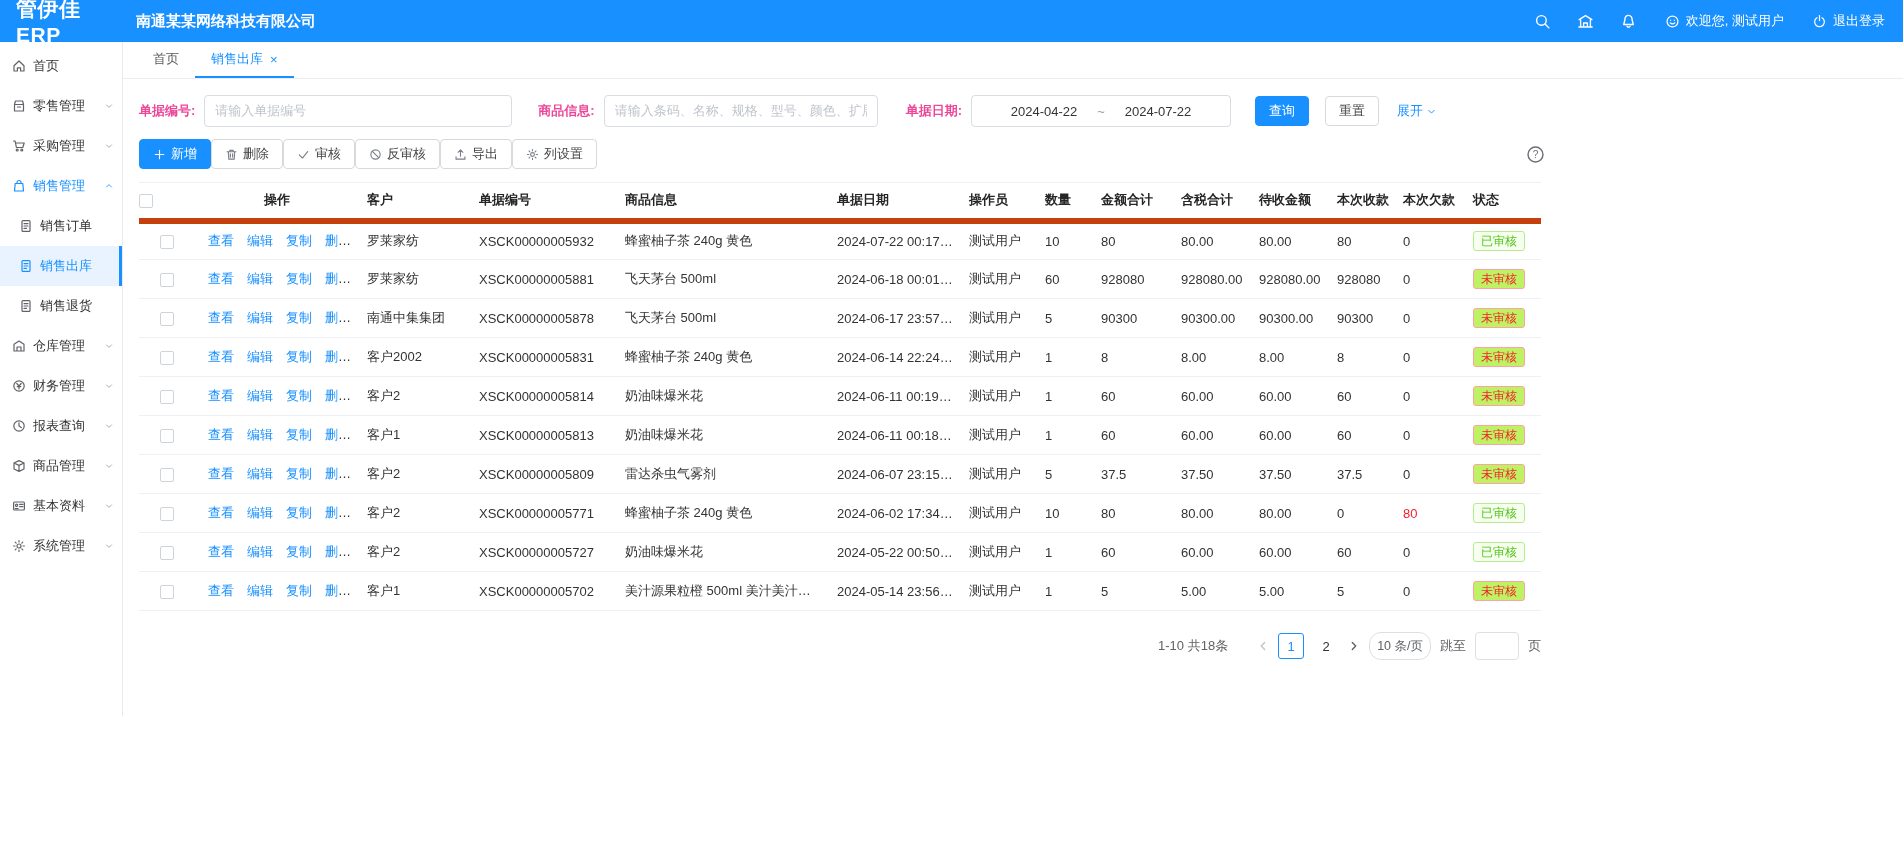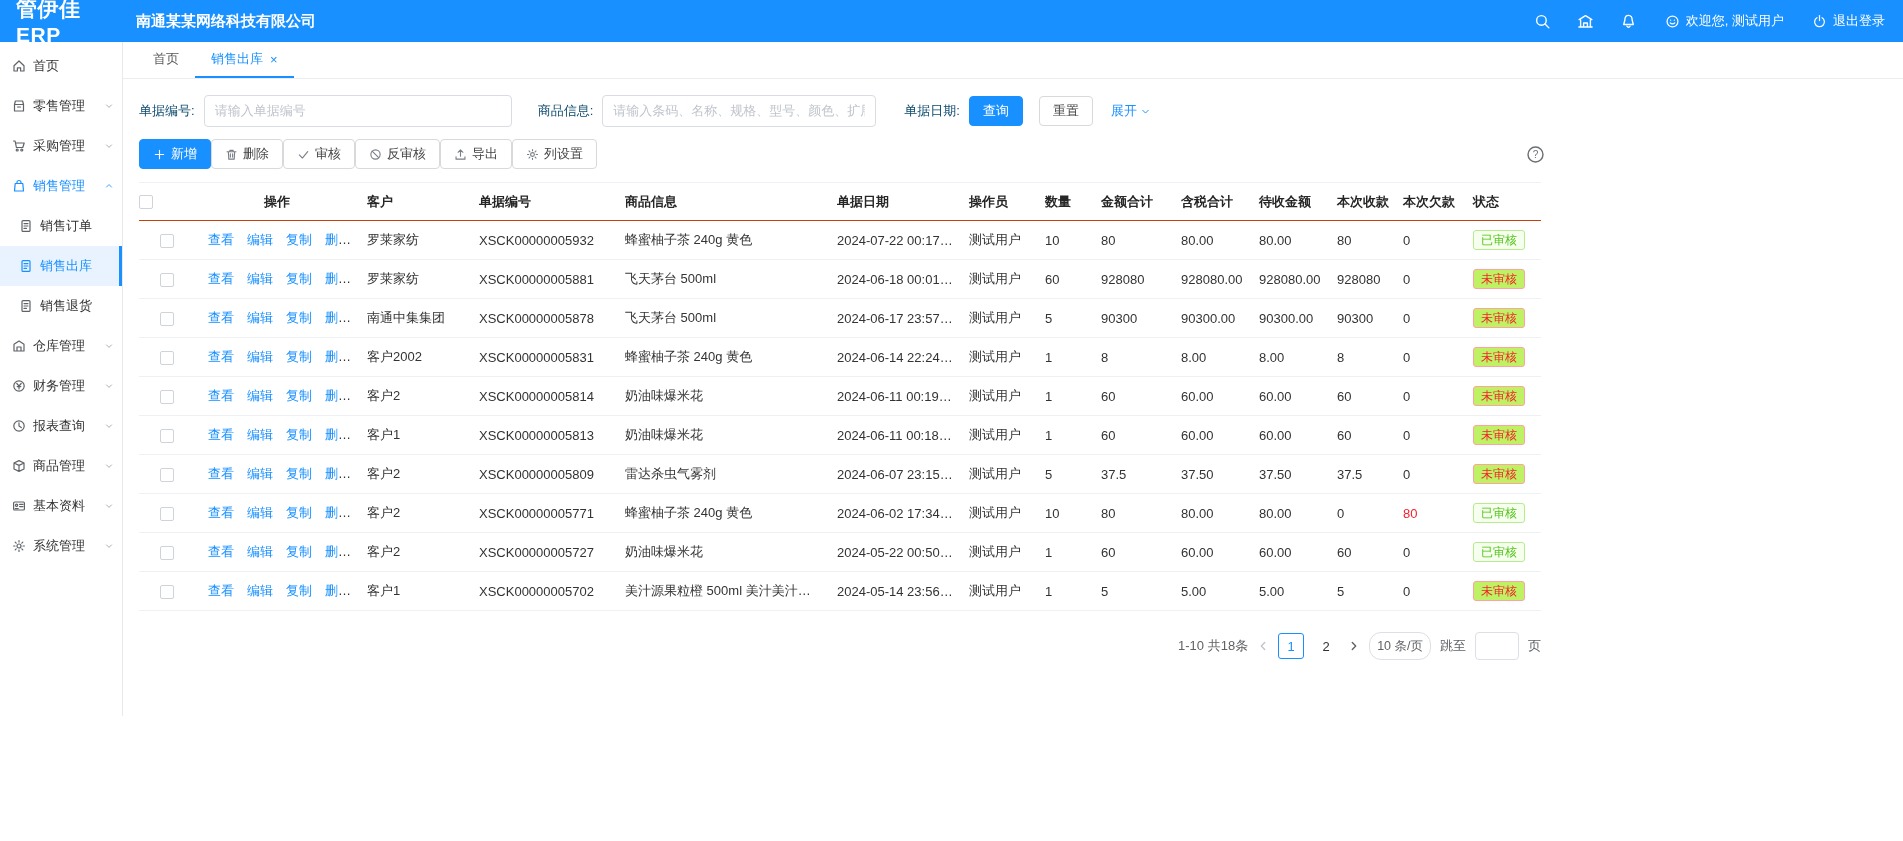--- a/index.html
+++ b/index.html
@@ -37,21 +37,21 @@
   
   .tabbar { height:37px; display:flex; align-items:stretch; padding-left:14px; border-bottom:1px solid #ebedf0; background:#fff; }
   .tab { display:flex; align-items:center; padding:0 16px; font-size:13px; color:#595959; cursor:pointer; border-bottom:2px solid transparent; }
   .tab.active { color:#1890ff; border-bottom-color:#1890ff; }
   .tclose { margin-left:7px; font-size:13px; line-height:1; color:inherit; }
 
   
   .content { padding:16px 16px 0; width:1438px; }
 
   .filter-row { display:flex; align-items:center; }
-  .f-label { font-weight:normal; color:#0c4a6e; margin-right:9px; white-space:nowrap; }
+  .f-label { font-weight:bold; color:#ec4899; margin-right:9px; white-space:nowrap; }
   .inp { height:32px; border:1px solid #d9dce3; border-radius:4px; padding:0 10px; font-size:13px; color:#333; font-family:Liberation Serif, serif; outline:none; background:#fff; }
   .inp::placeholder { color:#c0c4cc; }
   .inp.bill { width:308px; margin-right:26px; }
   .inp.product { width:274px; margin-right:28px; }
   .date-range { width:260px; height:32px; border:1px solid #d9dce3; border-radius:4px; display:flex; align-items:center; justify-content:center; gap:20px; font-size:13px; color:#333; margin-right:24px; cursor:pointer; background:#fff; }
   .date-range .sep { color:#999; }
   .btn { height:30px; padding:0 13px; border:1px solid #d9d9d9; border-radius:4px; background:#fff; color:#444; font-size:13px; display:inline-flex; align-items:center; gap:5px; cursor:pointer; font-family:inherit; white-space:nowrap; }
   .btn .bicon { display:inline-flex; color:#7a7f87; }
   .btn .bicon svg { width:13px; height:13px; }
   .btn.primary { background:#1890ff; border-color:#1890ff; color:#fff; }
@@ -61,35 +61,35 @@
   .expand-link { color:#1890ff; display:inline-flex; align-items:center; gap:3px; cursor:pointer; font-size:13px;justify-content:flex-end; }
   .expand-link .chev { display:inline-flex; }
   .expand-link .chev svg { width:11px; height:11px; }
 
   .toolbar { display:flex; align-items:center; margin-top:12px; }
   .help { margin-left:auto; display:inline-flex; color:#6b7075; cursor:pointer; }
   .help svg { width:19px; height:19px; }
 
   
   table.grid { border-collapse:collapse; table-layout:fixed; width:1402px; margin-top:13px; }
-  .grid th { font-weight:bold; color:#262626; text-align:left; padding:0 8px; height:38px; border-top:1px solid #edf0f4; border-bottom:1px solid #c2410c; font-size:13px; white-space:nowrap; }
+  .grid th { font-weight:bold; color:#262626; text-align:left; padding:0 8px; height:38px; border-top:1px solid #edf0f4; border-bottom:6px solid #c2410c; font-size:13px; white-space:nowrap; }
   .grid th.c-op-h { text-align:center; }
   .grid td { padding:0 8px; height:39px; border-bottom:1px solid #eef0f4; color:#333; font-size:13px; white-space:nowrap; overflow:hidden; text-overflow:ellipsis; }
   .c-sel { text-align:center; padding:0 !important; }
   input[type="checkbox"] { width:14px; height:14px; appearance:none; border:1px solid #cfd3da; border-radius:2px; background:#fff; vertical-align:middle; cursor:pointer; }
   .c-actions { padding-left:13px !important; }
   a.act { color:#1890ff; cursor:pointer; margin-right:13px; text-decoration:none; }
   td.red { color:#f5222d; }
   .badge { display:inline-block; padding:3px 7px; font-size:12px; line-height:1; border-radius:3px;text-align:center; }
   .badge.ok { color:#52c41a; border:1px solid #b7eb8f; background:#f6ffed; }
   .badge.bad { color:#f5222d; border:1px solid #ffa39e; background:#bef264; }
 
   
   .pagination { width:1402px; display:flex; align-items:center; justify-content:flex-end; gap:9px; margin-top:21px; color:#606266; font-size:13px; }
-  .pg-total { margin-right:0; }
+  .pg-total { margin-right:20px; }
   .pg-btn { display:inline-flex; align-items:center; cursor:pointer; color:#606266; }
   .pg-btn svg { width:12px; height:12px; stroke-width:1.6; }
   .pg-btn.disabled { color:#c0c4cc; cursor:default; }
   #page-numbers { display:inline-flex; gap:9px; }
   .pg-num { min-width:26px; height:26px; display:inline-flex; align-items:center; justify-content:center; border-radius:3px; cursor:pointer; color:#303133; }
   .pg-num.active { border:1px solid #1890ff; color:#1890ff; background:#fff; }
   .page-size { height:28px; border:1px solid #dcdfe6; border-radius:12px; padding:0 7px; display:inline-flex; align-items:center; color:#606266; font-size:12.5px; cursor:pointer; background:#fff; }
   .jump-input { width:44px; height:28px; border:1px solid #dcdfe6; border-radius:4px; outline:none; padding:0 6px; font-family:inherit; }
 </style>
 </head>
@@ -314,20 +314,25 @@
       </div>
 
     <div class="content">
 
       <div class="filter-row">
         <span class="f-label">单据编号:</span>
         <input class="inp bill" placeholder="请输入单据编号" style="">
         <span class="f-label">商品信息:</span>
         <input class="inp product" placeholder="请输入条码、名称、规格、型号、颜色、扩展..." style="">
         <span class="f-label">单据日期:</span>
+        <div class="date-range">
+          <span>2024-04-22</span>
+          <span class="sep">~</span>
+          <span>2024-07-22</span>
+        </div>
         <button class="btn primary">查询</button>
         <button class="btn plain">重置</button>
         <a class="expand-link">
           <span>展开</span>
           <span class="chev">
               <svg viewBox="0 0 14 14">
                 <path d="M3.5 5.5 7 9l3.5-3.5"></path>
               </svg>
             </span>
         </a>

